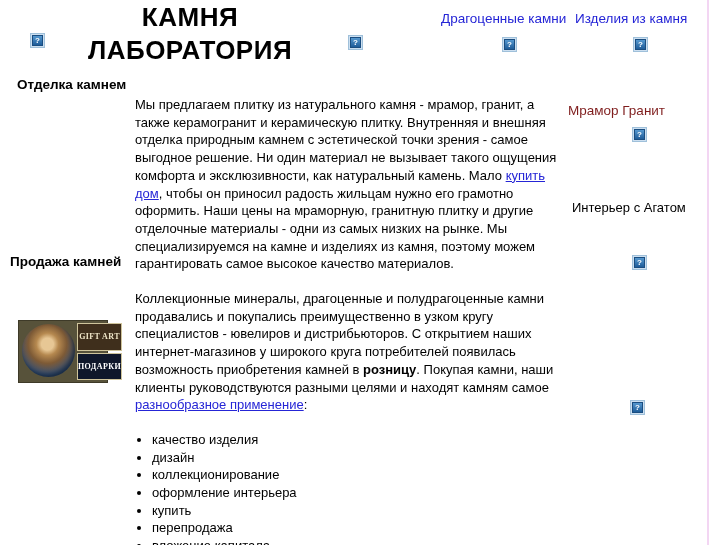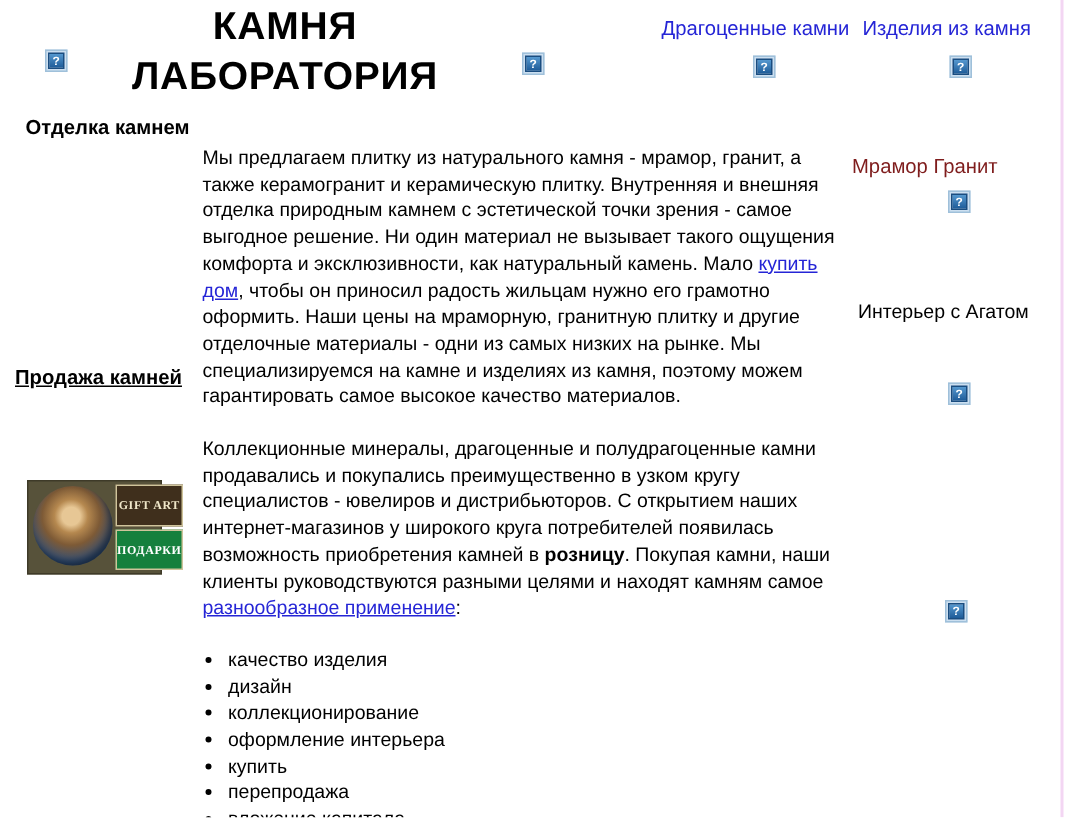--- a/index.html
+++ b/index.html
@@ -43,21 +43,21 @@
     text-align:center;
   }
   
   .side-heading{
     position:absolute;
     font-size:13.5px;font-weight:bold;line-height:15px;
     color:#000000;white-space:nowrap;
     cursor:pointer;
   }
   .sh1{left:17px;top:77px;}
-  .sh2{left:10px;top:244px;text-decoration:underline;}
+  .sh2{left:10px;top:254px;}
   .banner{
     position:absolute;left:18px;top:320px;
     width:90px;height:63px;box-sizing:border-box;
     background:#57523a;
     border:1px solid #3e3a28;
     display:flex;padding:2px;gap:2px;
     cursor:pointer;
   }
   .banner-img{
     width:54px;height:55px;flex:0 0 auto;
@@ -72,21 +72,21 @@
     flex:1;display:flex;flex-direction:column;gap:2px;
   }
   .banner-top,.banner-bottom{
     flex:1;display:flex;align-items:center;justify-content:center;
     border:1px solid #cfc49b;
     font-family:"Liberation Serif","DejaVu Serif",serif;
     font-size:8px;font-weight:bold;letter-spacing:0.4px;
     white-space:nowrap;
   }
   .banner-top{background:#3f2f1c;color:#efe6c8;}
-  .banner-bottom{background:#15803d;color:#ffffff;}
+  .banner-bottom{background:#0f172a;color:#ffffff;}
   
   .main-col{
     position:absolute;left:135px;top:96px;width:434px;
     font-size:13px;line-height:17.7px;
   }
   .main-col p{margin:0 0 17px 0;}
   .main-col ul{
     margin:0;padding:0 0 0 17px;
     list-style:disc;
   }

